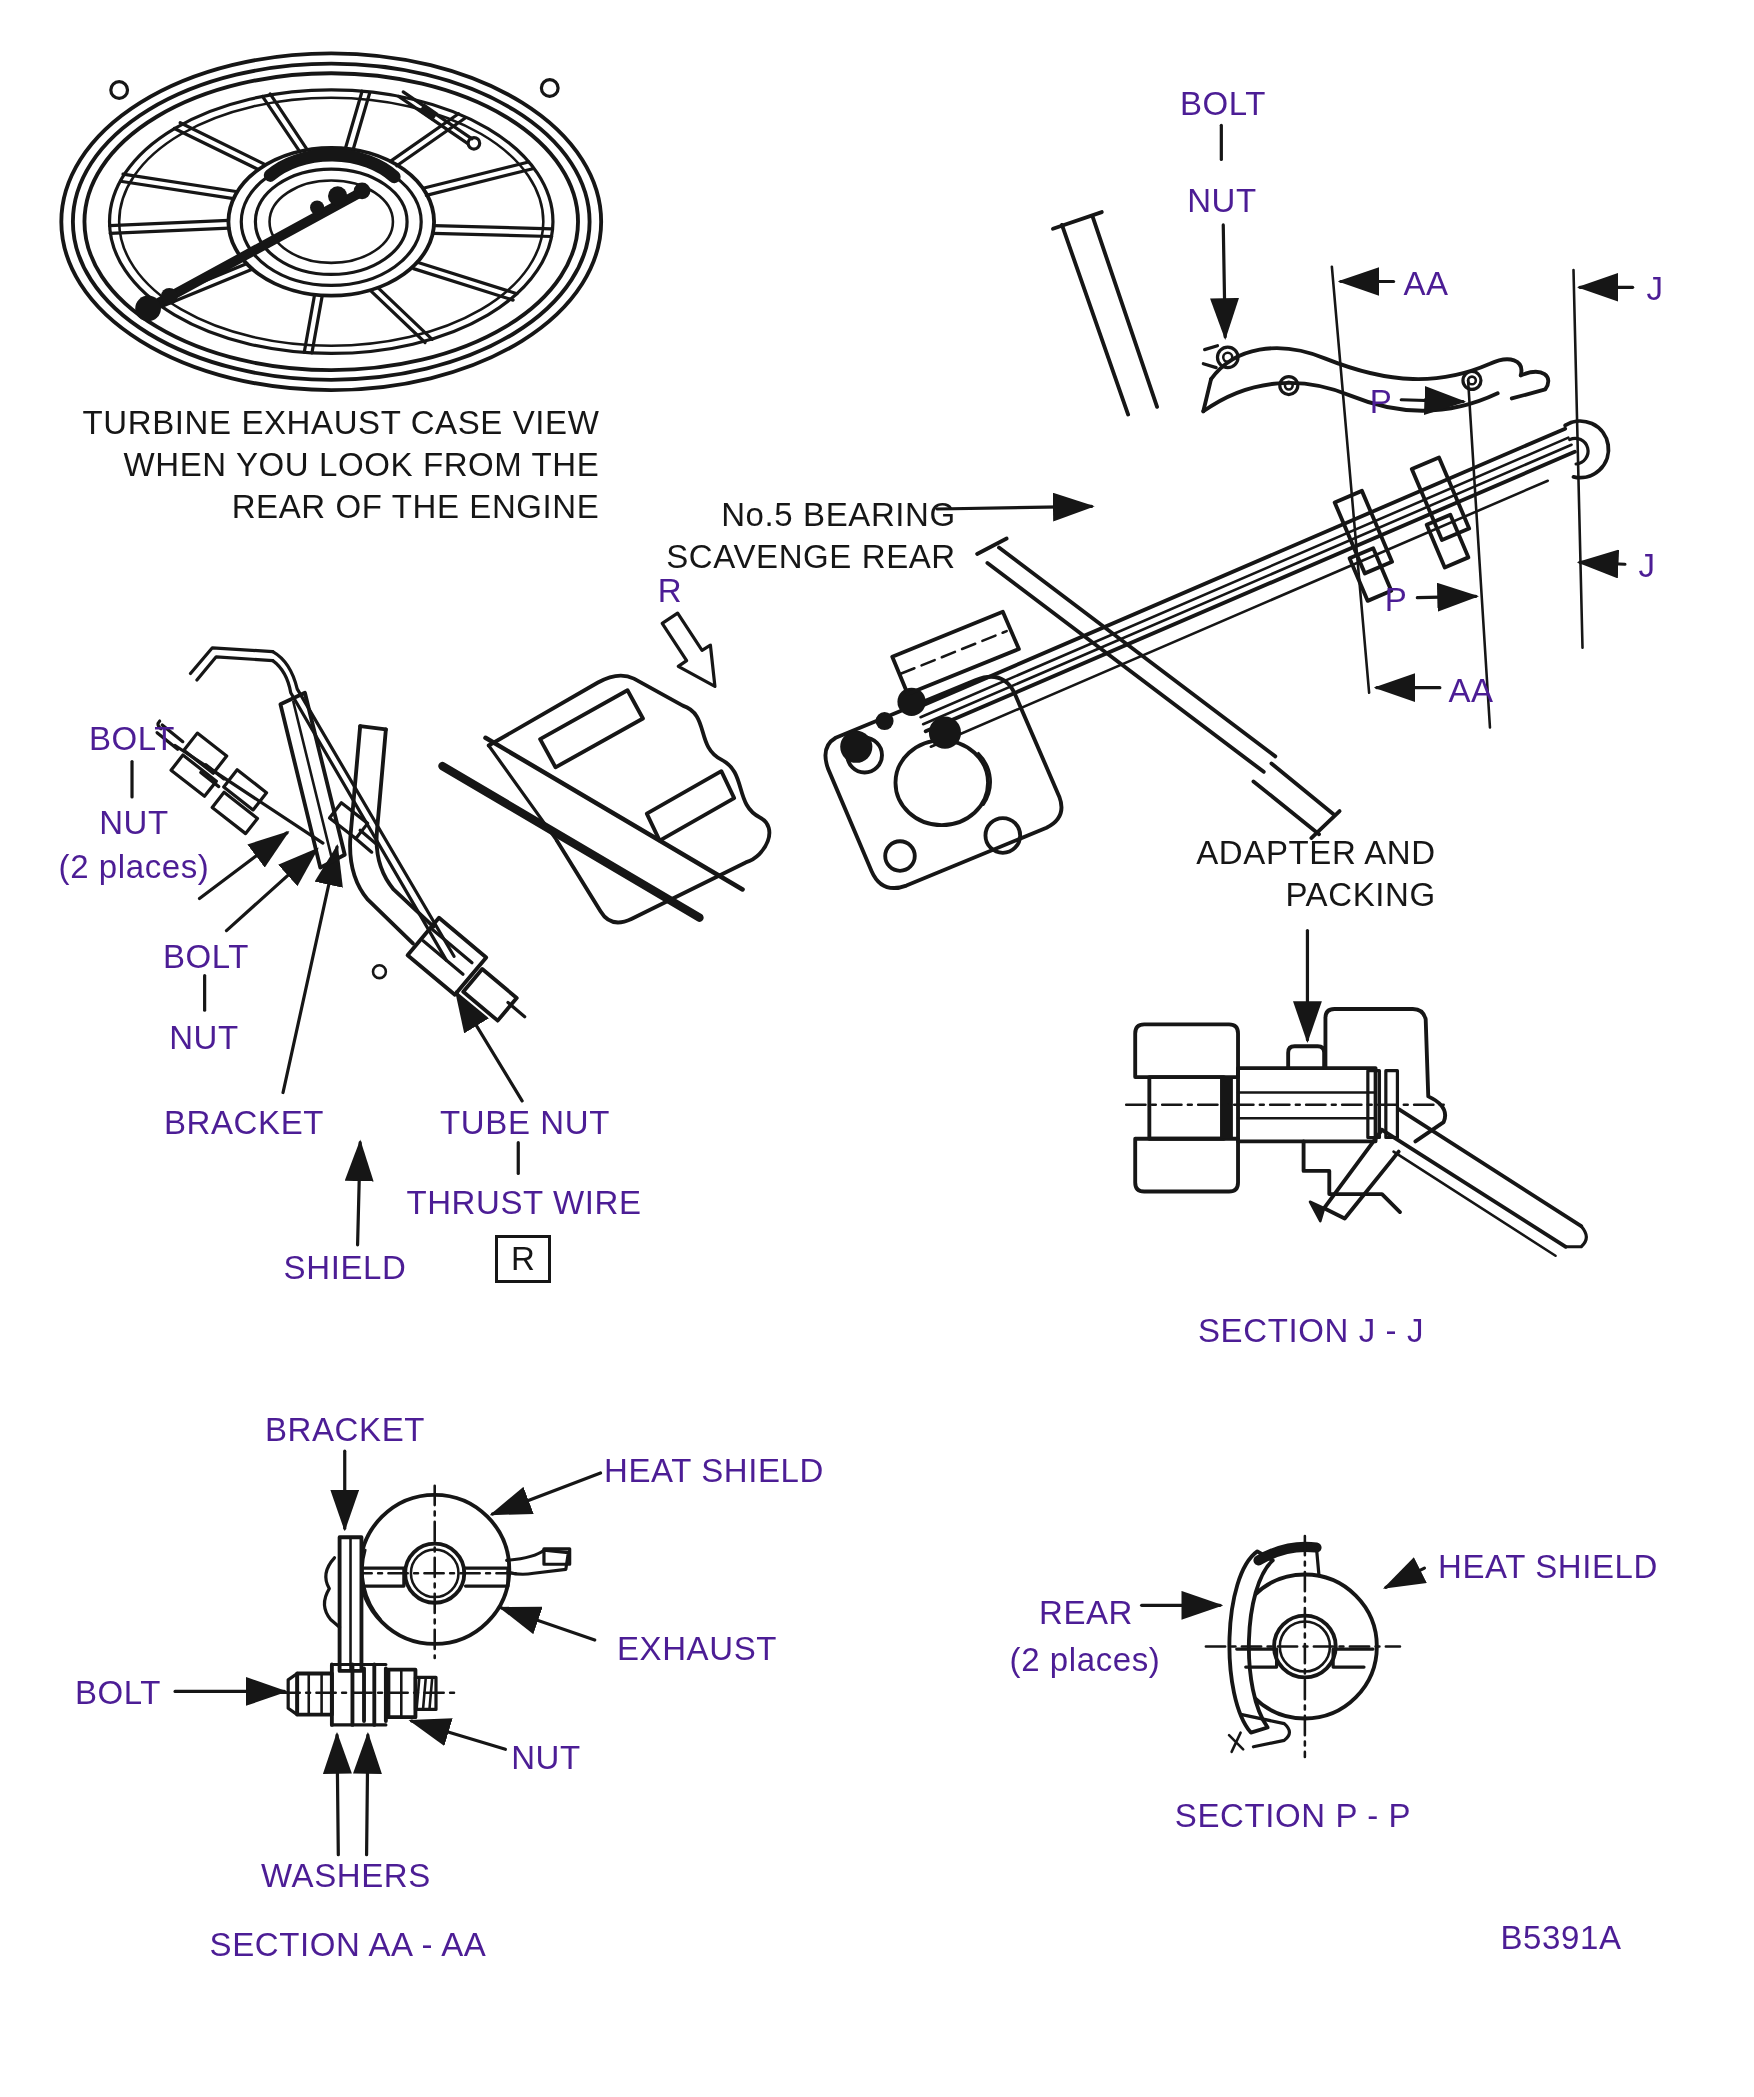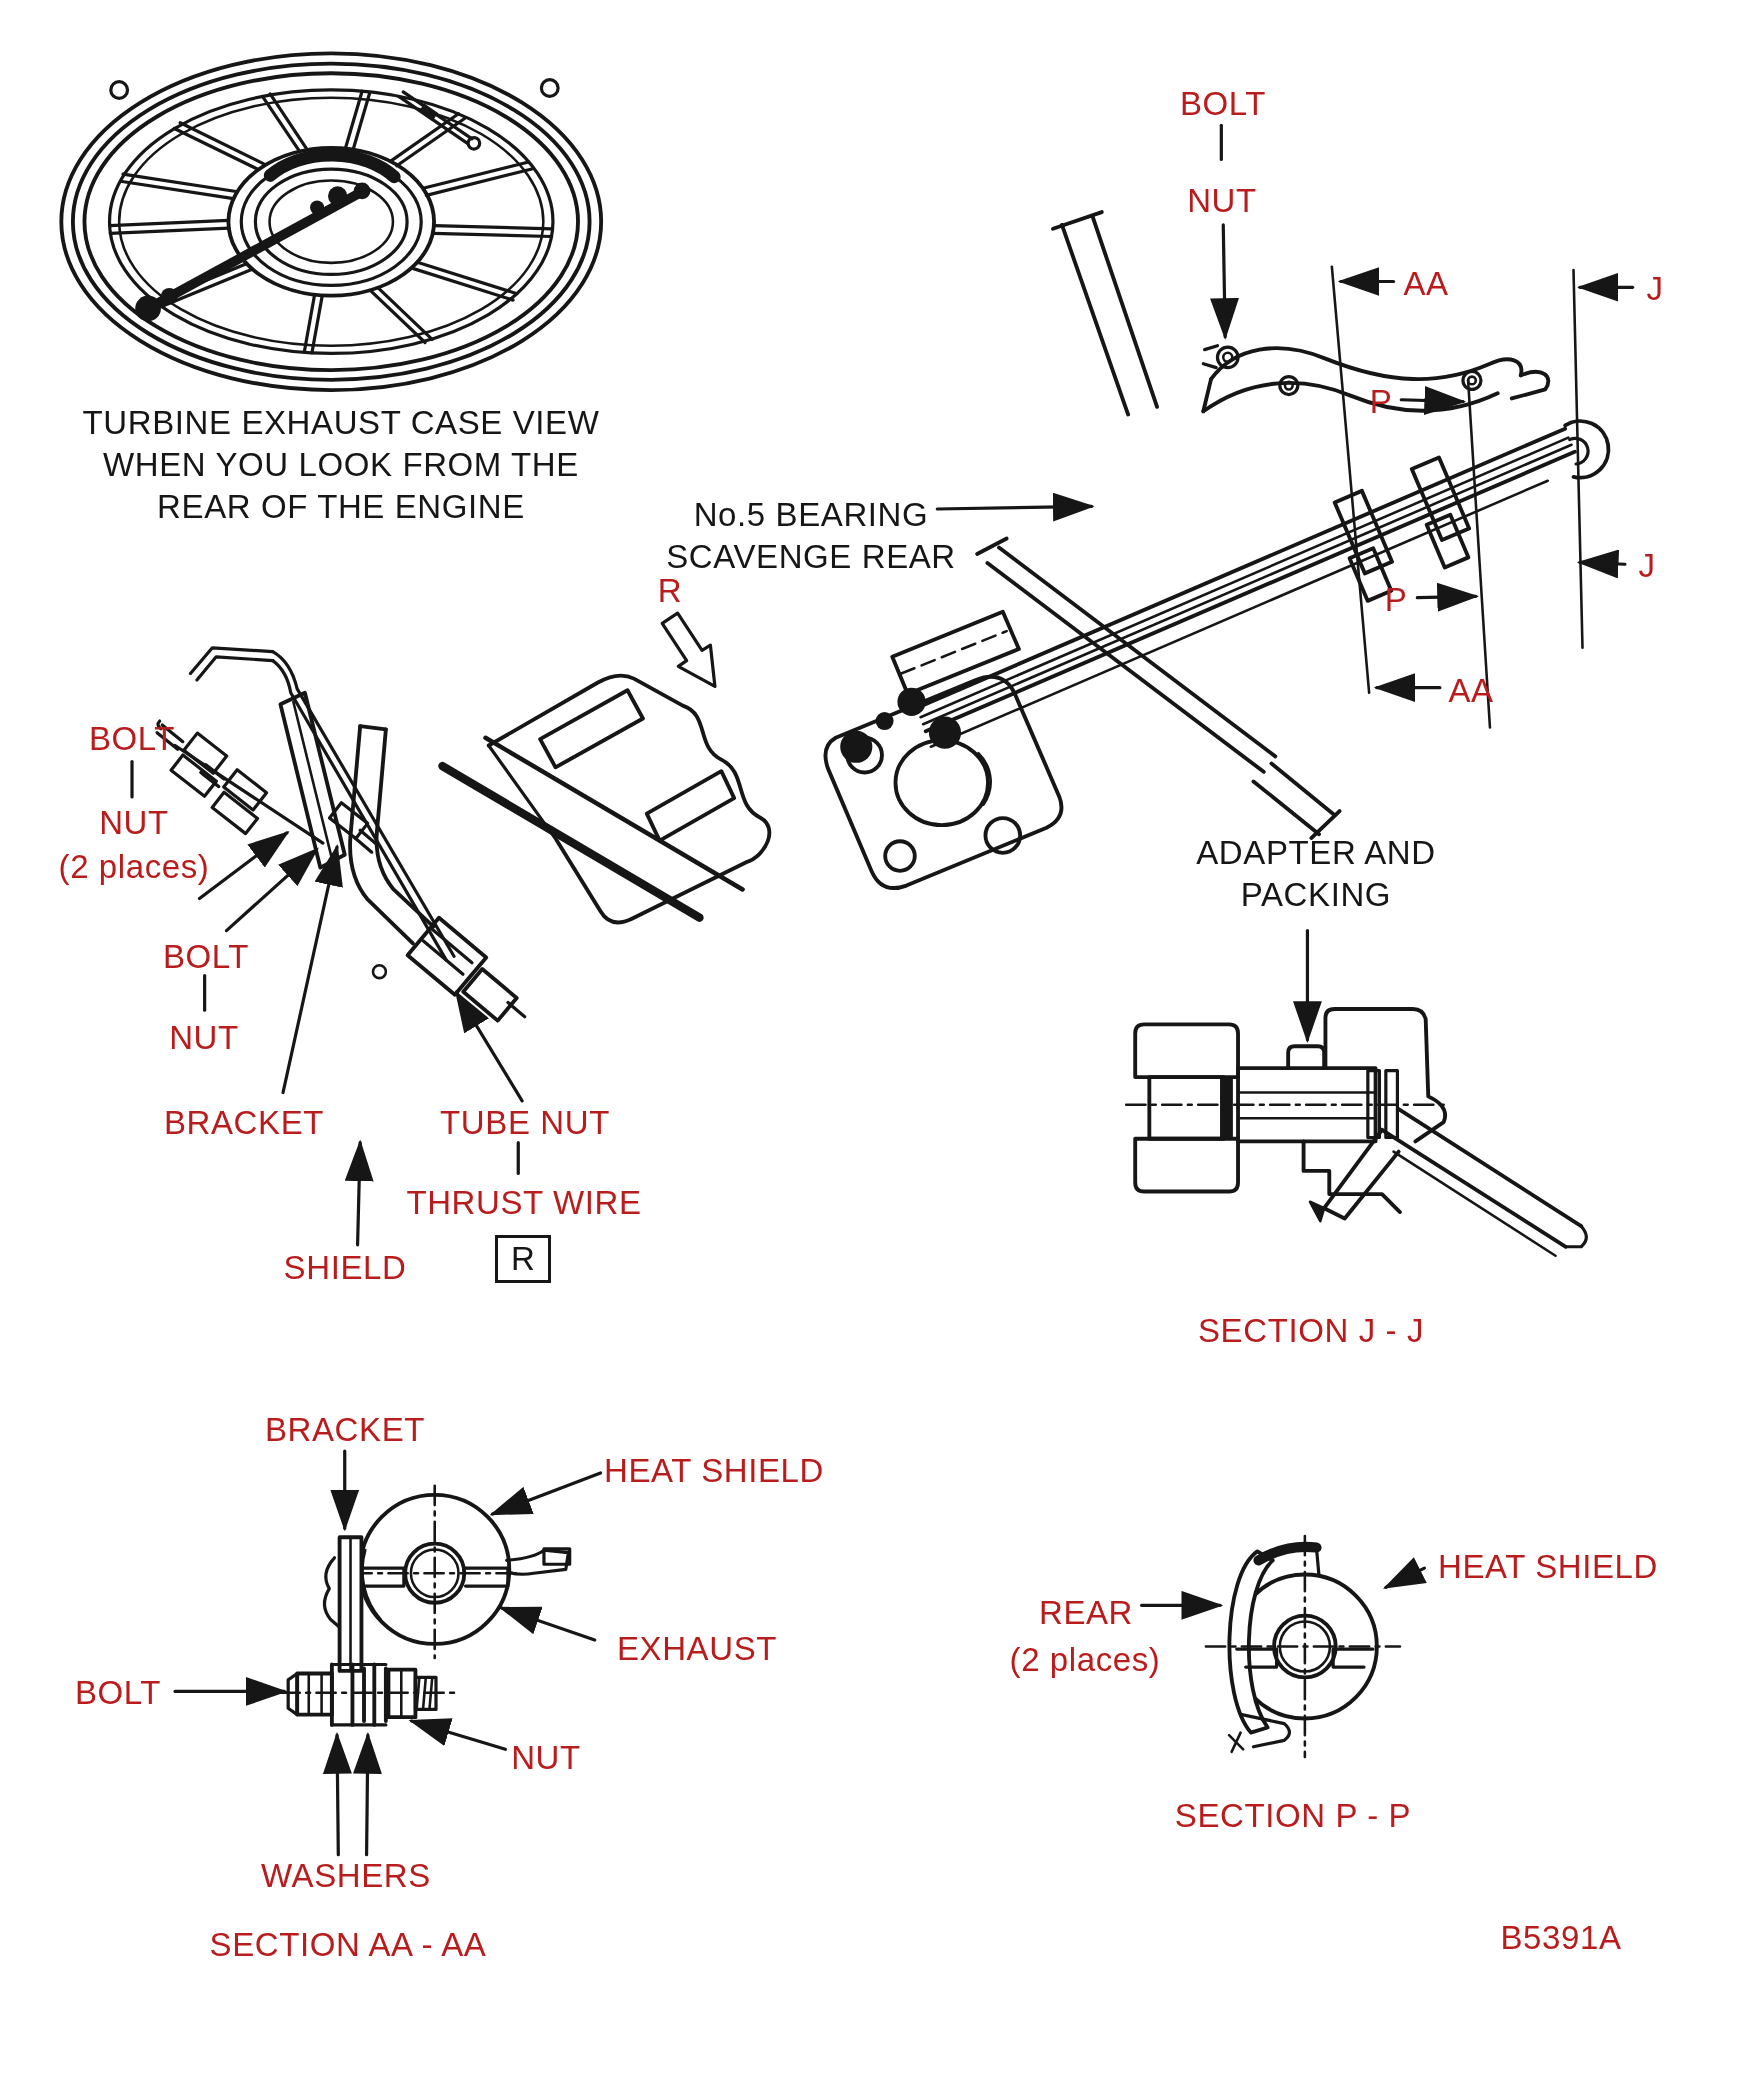--- a/index.html
+++ b/index.html
@@ -1,21 +1,21 @@
 <!DOCTYPE html>
 <html style="font-size:10.3px"><head>
 <meta charset="utf-8">
 <style>
   html,body{margin:0;padding:0;background:#e8e8e8;}
   #page{position:relative;width:1755px;height:2097px;background:#ffffff;overflow:hidden;
         font-family:"Liberation Sans", sans-serif;color:#161616;}
   svg.art{position:absolute;left:0;top:0;}
   .label{position:absolute;font-size:33px;line-height:1.22;white-space:nowrap;
-         transform:translateX(-50%);letter-spacing:0.6px;color:#b91c1c;}
-  .caption-block{position:absolute;font-size:33px;line-height:1.28;text-align:center;
+         transform:translateX(-50%);letter-spacing:0.6px;color:#4c1d95;}
+  .caption-block{position:absolute;font-size:33px;line-height:1.28;text-align:right;
          transform:translateX(-50%);letter-spacing:0.6px;color:#161616;}
   .rbox{position:absolute;border:3.9px solid #161616;width:50px;height:42px;
         display:flex;align-items:center;justify-content:center;font-size:33px;}
 </style>
 </head>
 <body>
 
 <div id="page">
 
 <svg class="art" width="1755" height="2097" viewBox="0 0 2730 3263" fill="none" stroke="#161616" stroke-width="6" stroke-linecap="round" stroke-linejoin="round">

